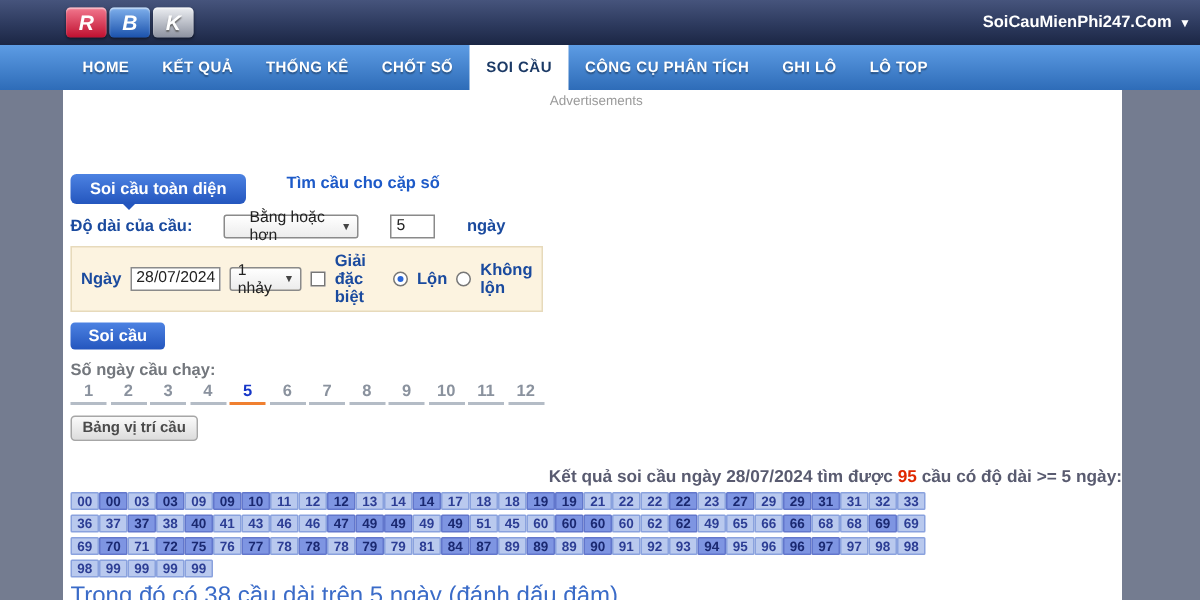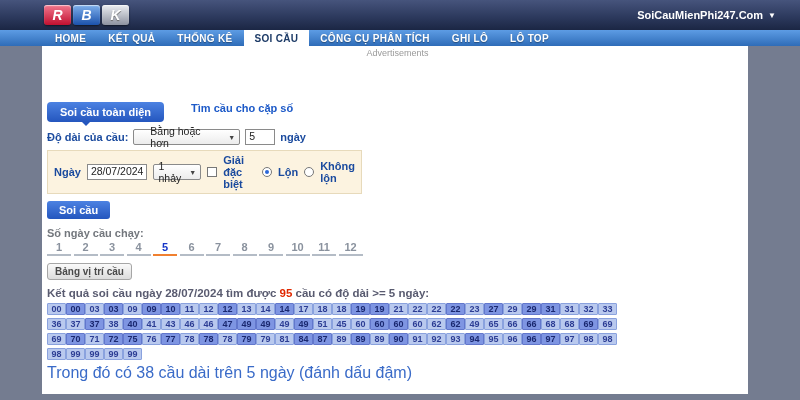--- a/index.html
+++ b/index.html
@@ -9,26 +9,26 @@
   
   .header { height: 30px; background: linear-gradient(#46547c 0%, #2d3a5e 55%, #1b2644 100%);
             display: flex; align-items: center; }
   .logo { margin-left: 44px; display: flex; gap: 2px; }
   .logo-block { width: 27px; height: 20px; border-radius: 3px; color: #fff; font-weight: bold;
                 font-style: italic; font-size: 14px; display: flex; align-items: center; justify-content: center;
                 box-shadow: inset 0 1px 1px rgba(255,255,255,.6), 0 1px 2px rgba(0,0,0,.5); }
   .logo-r { background: linear-gradient(#f2788e, #c01030); }
   .logo-b { background: linear-gradient(#7fb0ec, #1b52ac); }
   .logo-k { background: linear-gradient(#eceef2, #8d92a0); color: #fff; text-shadow: 0 1px 1px #666; }
-  .site-menu { margin-left: auto; margin-right: 24px; color: #fff; font-size: 11px; font-weight: bold;
+  .site-menu { margin-left: auto; margin-right: 6px; color: #fff; font-size: 11px; font-weight: bold;
                display: flex; align-items: center; gap: 5px; cursor: pointer; }
   .caret { font-size: 8px; }
 
   
-  .nav { height: 16px; background: linear-gradient(#5d9ce4, #2e6cb8); display: flex; align-items: stretch;
+  .nav { height: 30px; background: linear-gradient(#5d9ce4, #2e6cb8); display: flex; align-items: stretch;
          padding-left: 44px; }
   .nav-item { padding: 0 11px; display: flex; align-items: center; color: #fff; font-size: 10px;
               font-weight: bold; letter-spacing: .3px; text-shadow: 0 1px 1px rgba(0,0,0,.35); cursor: pointer; }
   .nav-item.active { background: #fff; color: #1c3a66; text-shadow: none; }
 
   
   .main { display: flex; height: 348px; }
   .side { width: 42px; flex: none; }
   .page { width: 706px; flex: none; background: #fff; padding: 0 0 0 5px; position: relative; }
 
@@ -37,21 +37,21 @@
 
   
   .toolbar { display: flex; align-items: flex-start; }
   .tab-btn { position: relative; background: linear-gradient(#4c82e2, #2456be); color: #fff; font-weight: bold;
              font-size: 11px; padding: 4px 13px; border-radius: 4px; cursor: pointer; }
   .tab-btn::after { content: ""; position: absolute; left: 34px; bottom: -4px; border-left: 5px solid transparent;
              border-right: 5px solid transparent; border-top: 5px solid #2456be; }
   .link-btn { margin-left: 27px; color: #1d5ac8; font-weight: bold; font-size: 11px; cursor: pointer; }
 
   .row { display: flex; align-items: center; }
-  .length-row { margin-top: 7px; gap: 5px; }
+  .length-row { margin-top: 7px; gap: 21px; }
   .lbl-blue { color: #1a4a9e; font-weight: bold; font-size: 11px; }
   .select { border: 1px solid #8a8a8a; background: linear-gradient(#fff, #ececec); border-radius: 2px;
             font-size: 10.5px; color: #222; padding: 1px 4px; display: inline-flex; align-items: center;
             gap: 8px; height: 16px; cursor: pointer; }
   .select .caret { color: #444; font-size: 7px; }
   .input { border: 1px solid #8a8a8a; background: #fff; font-size: 10.5px; color: #222; height: 16px;
            padding: 0 3px; font-family: inherit; }
 
   .date-row { margin-top: 5px; background: #fcf3e0; border: 1px solid #e7dabb; padding: 3px 6px;
               width: 315px; gap: 6px; }
@@ -67,21 +67,21 @@
   .days-label { margin-top: 8px; color: #73777d; font-weight: bold; font-size: 11px; }
   .days { display: flex; margin-top: 2px; }
   .day { width: 24px; margin-right: 2.5px; text-align: center; color: #8a929e; font-weight: bold;
          font-size: 11px; padding-bottom: 1px; border-bottom: 2px solid #b4bcc6; cursor: pointer; }
   .day.active { color: #1536c8; border-bottom-color: #f08030; }
 
   .board-btn { margin-top: 7px; display: inline-block; background: linear-gradient(#fafafa, #dcdcdc);
                border: 1px solid #a6a6a6; border-radius: 3px; color: #4a4a4a; font-weight: bold;
                font-size: 10px; padding: 2px 7px; cursor: pointer; }
 
-  .result-line { margin-top: 7px; color: #595b70; font-weight: bold; font-size: 11.5px; }
+  .result-line { margin-top: 18px; color: #595b70; font-weight: bold; font-size: 11.5px; text-align: right; }
   .result-count { color: #e02800; }
 
   .grid { margin-top: 4px; width: 696px; }
   .grid-row { display: flex; gap: 0; margin-bottom: 3px; }
   .cell { width: 19px; height: 12px; line-height: 11px; flex: none; text-align: center; font-size: 9px;
           font-weight: bold; background: #b9c9ee; border: 1px solid #8aa2de; color: #2c3d94;
           border-radius: 1px; cursor: pointer; }
   .cell.bold { background: #7e95e2; border-color: #6277cc; color: #1a2870; }
 
   .note { margin-top: 4px; color: #3a6bc8; font-size: 16px; }
@@ -99,41 +99,42 @@
   <div class="site-menu">
     <span>SoiCauMienPhi247.Com</span>
     <span class="caret">▼</span>
   </div>
 </div>
 
 <div class="nav" id="nav-bar">
     <div class="nav-item">HOME</div>
     <div class="nav-item">KẾT QUẢ</div>
     <div class="nav-item">THỐNG KÊ</div>
+    <div class="nav-item">CHỐT SỐ</div>
     <div class="nav-item active">SOI CẦU</div>
     <div class="nav-item">CÔNG CỤ PHÂN TÍCH</div>
     <div class="nav-item">GHI LÔ</div>
     <div class="nav-item">LÔ TOP</div>
   </div>
 
 <div class="main">
   <div class="side"></div>
   <div class="page">
 
     <div class="ads">Advertisements</div>
     <div class="spacer"></div>
 
     <div class="toolbar">
       <div class="tab-btn">Soi cầu toàn diện</div>
       <div class="link-btn">Tìm cầu cho cặp số</div>
     </div>
 
     <div class="row length-row">
       <span class="lbl-blue">Độ dài của cầu:</span>
-      <span class="select" style="width:107px; justify-content:space-between;padding-left:16px;">
+      <span class="select" style="width:90px; justify-content:space-between;padding-left:16px;">
         <span>Bằng hoặc hơn</span>
         <span class="caret">▼</span>
       </span>
       <span class="input" style="width:30px;">5</span>
       <span class="lbl-blue">ngày</span>
     </div>
 
     <div class="row date-row">
       <span class="lbl-blue">Ngày</span>
       <span class="input" style="width:84px;">28/07/2024</span>

